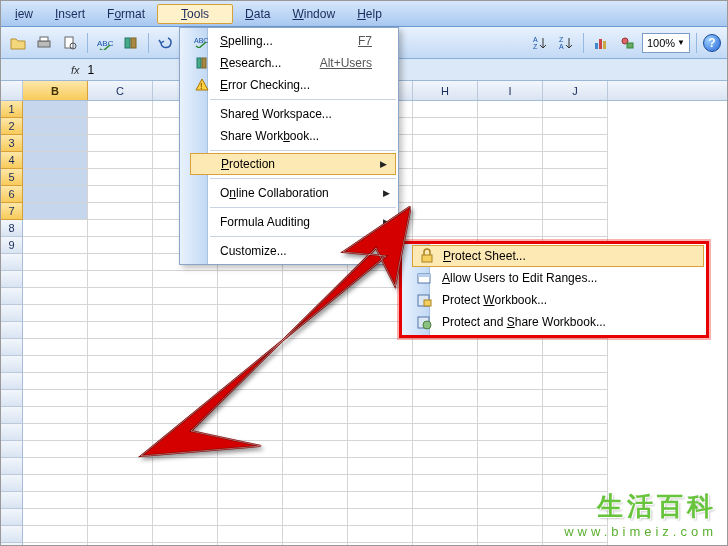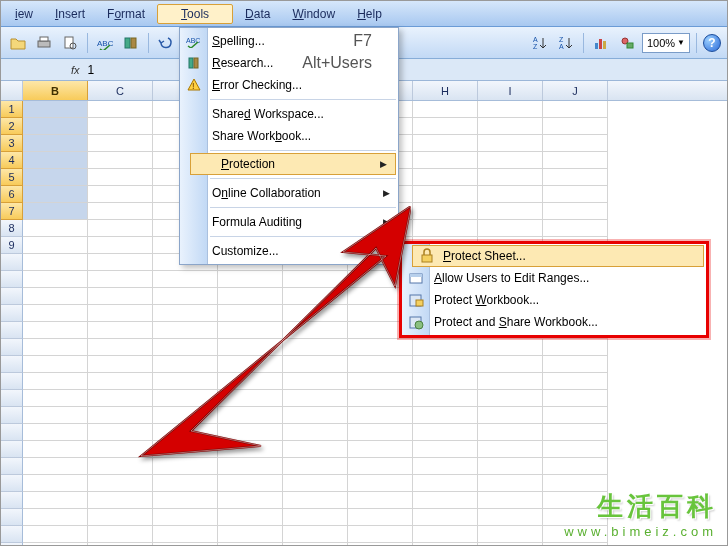--- a/index.html
+++ b/index.html
@@ -28,22 +28,22 @@
   .rows { display: flex; flex-direction: column; }
   .row { display: flex; height: 17px; }
   .row-h { width: 22px; background: linear-gradient(#f2f6fc, #d9e4f2); border-right: 1px solid #a6bcd9; border-bottom: 1px solid #bcc9dc; font-size: 11px; color: #1a2b5c; display: flex; align-items: center; justify-content: center; }
   .row-h.selected { background: linear-gradient(#fde7a8, #f8cb5a); border-color: #d8a038; }
   .cell { width: 65px; border-right: 1px solid #d4d4d4; border-bottom: 1px solid #d4d4d4; }
   .cell.sel { background: #c6d6ec; }
 
   .dropdown { position: absolute; background: #fff; border: 1px solid #8ba5c9; box-shadow: 3px 3px 6px rgba(0,0,0,0.25); font-size: 12px; color: #000; }
   .dropdown .icon-col { position: absolute; left: 0; top: 0; bottom: 0; width: 28px; background: linear-gradient(90deg, #e9f2fd, #c2d9f5); border-right: 1px solid #aac0de; }
   .dd-items { position: relative; padding: 2px 0; }
-  .dd-item { display: flex; align-items: center; height: 22px; padding: 0 26px 0 32px; position: relative; white-space: nowrap; }
-  .dd-item .shortcut { margin-left: auto; color: #555; font-size: 16px; }
+  .dd-item { display: flex; align-items: center; height: 22px; padding: 0 26px 0 32px; position: relative; white-space: nowrap; margin-left: 8px; }
+  .dd-item .shortcut { margin-left: auto; color: #555; font-size: 12px; text-decoration: underline; }
   .dd-item .arrow { position: absolute; right: 8px; font-size: 9px; color: #222; }
   .dd-item.highlight { background: #fde9b3; border: 1px solid #d8a038; margin: -1px 2px 0 10px; padding-left: 30px; border-radius: 0; }
   .dd-sep { height: 1px; background: #c8d4e6; margin: 3px 2px 3px 30px; }
   .dd-icon { position: absolute; left: 4px; width: 20px; height: 18px; display: flex; align-items: center; justify-content: center; font-size: 13px; }
 
   .submenu { position: absolute; left: 398px; top: 240px; width: 310px; border: 3px solid #e80000; box-shadow: 0 0 0 2px rgba(232,0,0,0.3); }
 
   .arrow-cursor { position: absolute; left: 130px; top: 205px; pointer-events: none; filter: drop-shadow(2px 3px 2px rgba(0,0,0,0.4)); }
 
   .watermark { position: absolute; right: 10px; bottom: 6px; text-align: right; }

